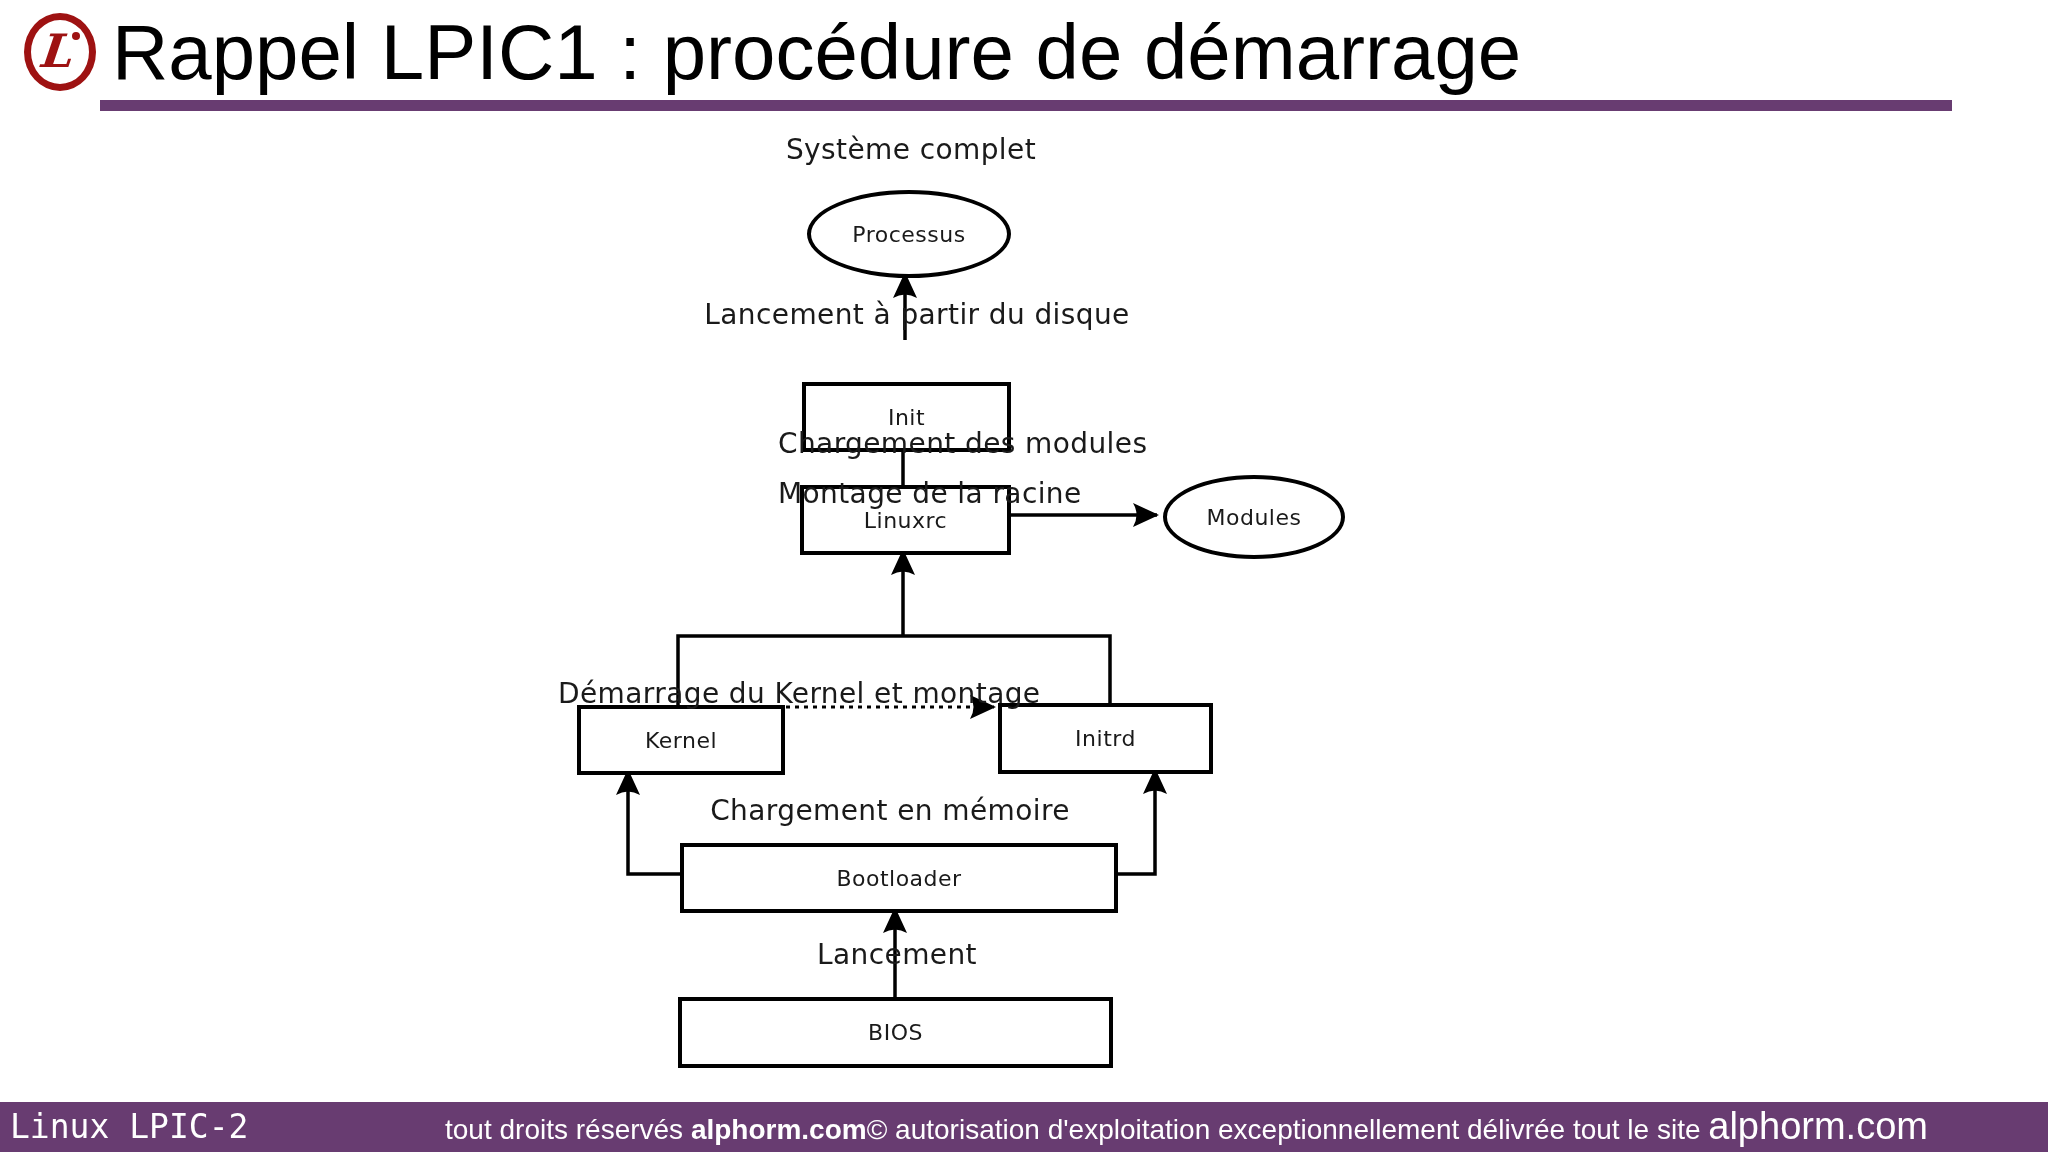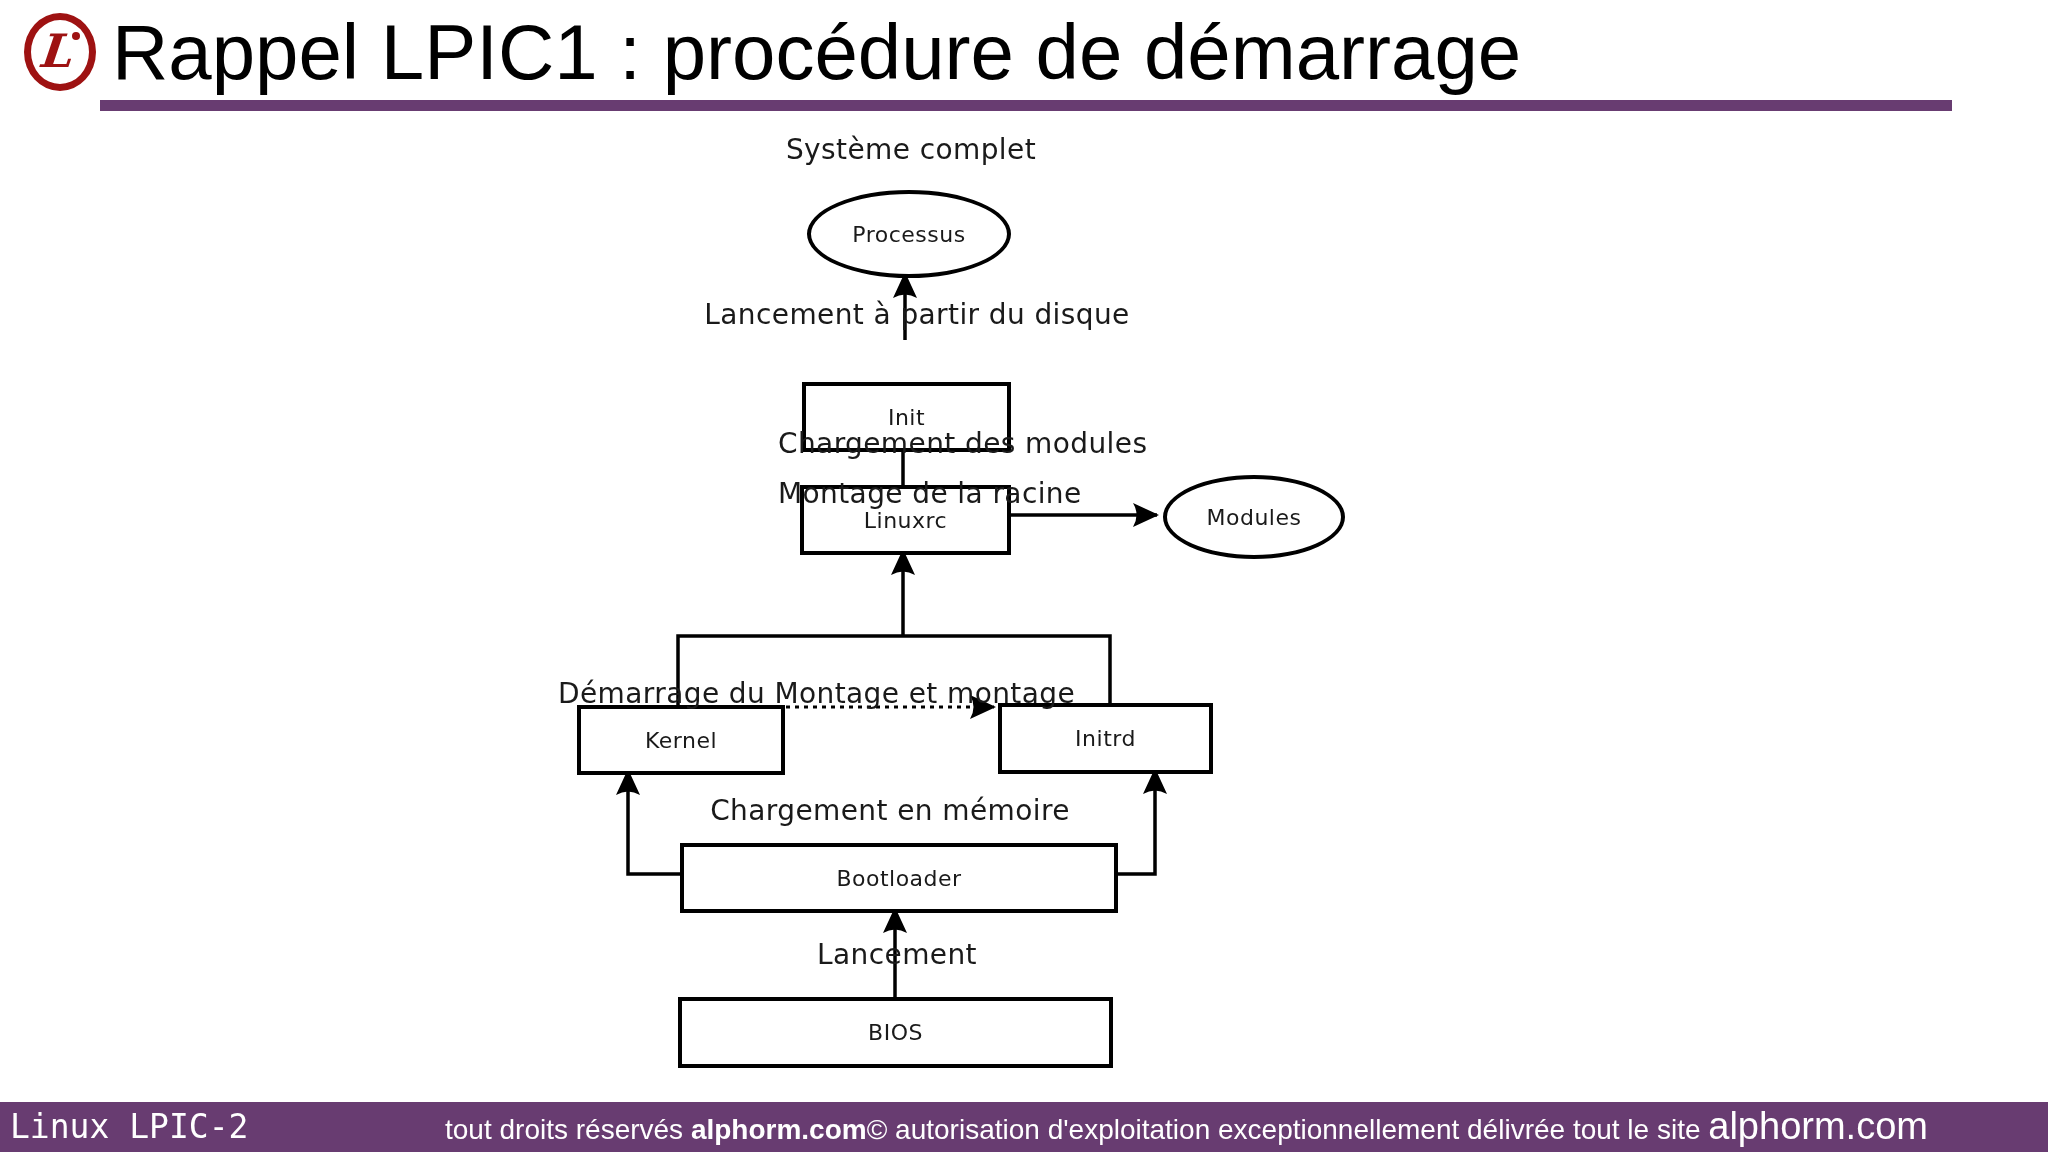--- a/index.html
+++ b/index.html
@@ -75,21 +75,21 @@
   <div class="node ellipse" style="left:1163px;top:475px;width:174px;height:76px;">Modules</div>
   <div class="node" style="left:577px;top:705px;width:200px;height:62px;">Kernel</div>
   <div class="node" style="left:998px;top:703px;width:207px;height:63px;">Initrd</div>
   <div class="node" style="left:680px;top:843px;width:430px;height:62px;">Bootloader</div>
   <div class="node" style="left:678px;top:997px;width:427px;height:63px;">BIOS</div>
 
   <div class="flabel centered" style="left:911px;top:133px;">Système complet</div>
   <div class="flabel centered" style="left:917px;top:298px;">Lancement à partir du disque</div>
   <div class="flabel" style="left:778px;top:427px;">Chargement des modules</div>
   <div class="flabel" style="left:778px;top:453px;margin-top:24px;">Montage de la racine</div>
-  <div class="flabel" style="left:558px;top:677px;">Démarrage du Montage et montage</div>
+  <div class="flabel" style="left:558px;top:677px;">Démarrage du Kernel et montage</div>
   <div class="flabel centered" style="left:890px;top:794px;">Chargement en mémoire</div>
   <div class="flabel centered" style="left:897px;top:938px;">Lancement</div>
 
   <div class="footer">
     <span class="course">Linux LPIC-2</span>
     <span class="rights"><span>tout droits réservés </span><span class="site">alphorm.com</span><span>© </span><span>autorisation d'exploitation exceptionnellement délivrée tout le site </span><span class="brand">alphorm.com</span></span>
   </div>
 
 </div>
 

